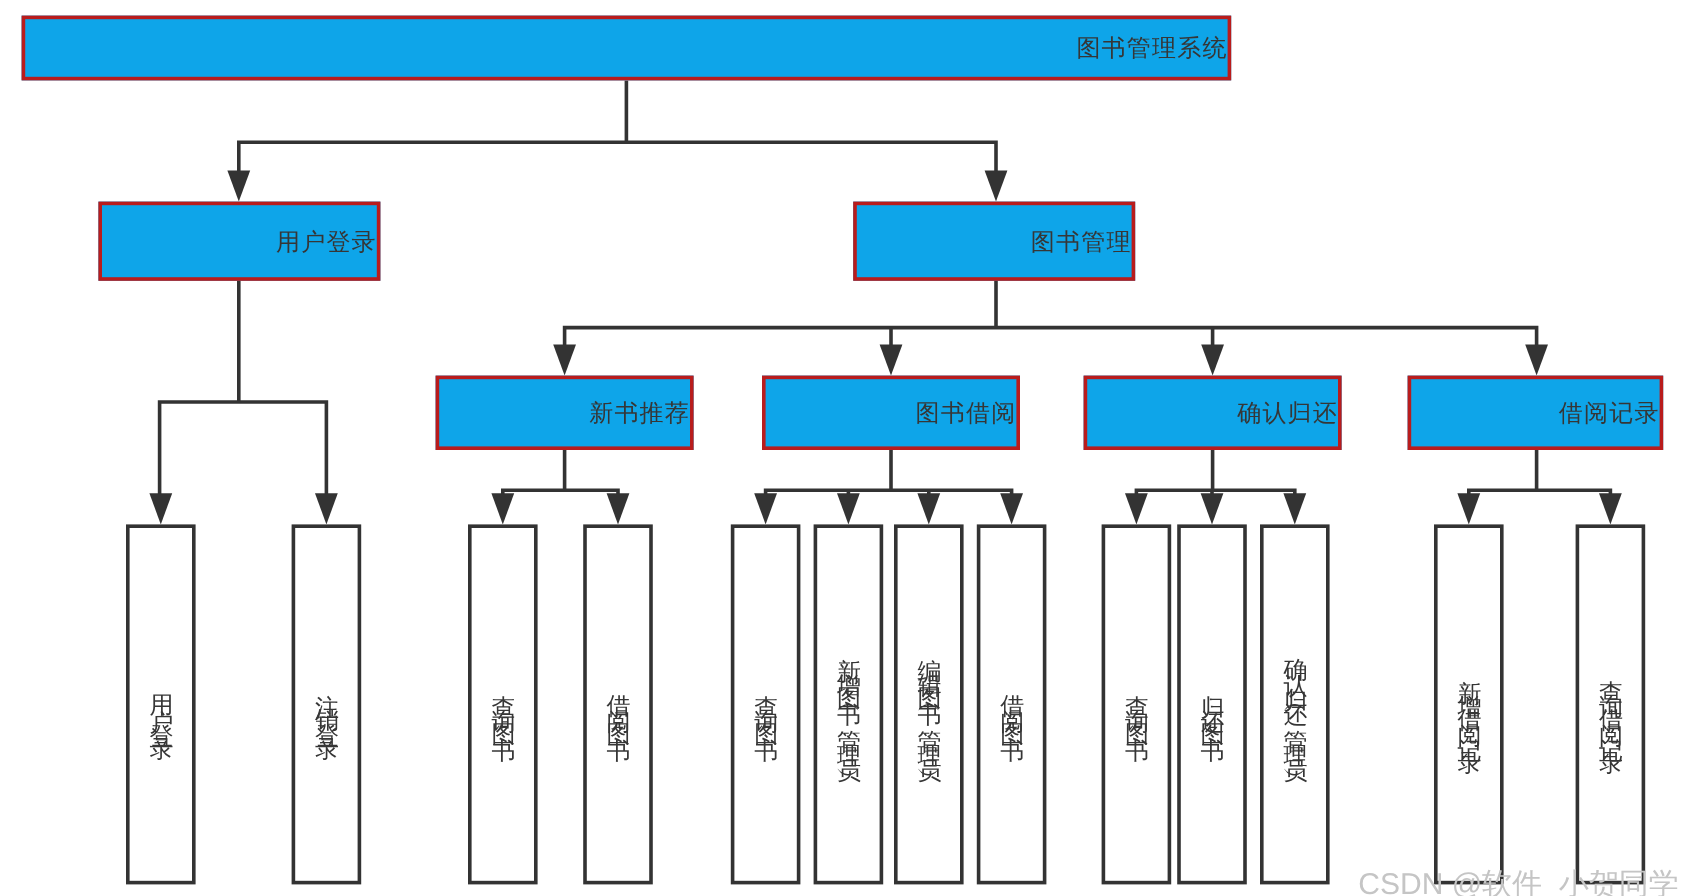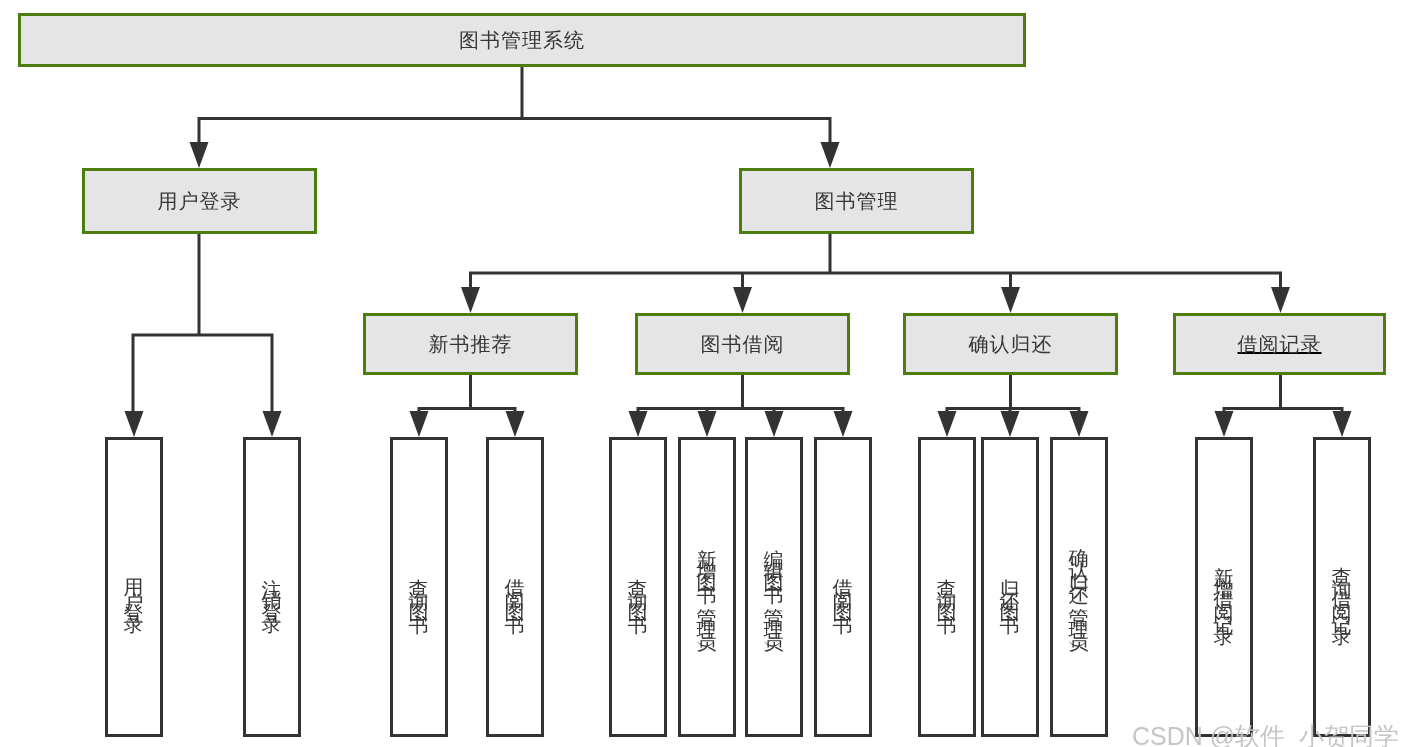--- a/index.html
+++ b/index.html
@@ -17,25 +17,25 @@
   }
   svg.connectors {
     position: absolute;
     left: 0; top: 0;
     width: 1405px; height: 747px;
     z-index: 1;
   }
   .box {
     position: absolute;
     box-sizing: border-box;
-    border: 3px solid #4d7c0f;
-    background: #e5e5e5;
+    border: 3px solid #b91c1c;
+    background: #0ea5e9;
     display: flex;
     align-items: center;
-    justify-content: center;
+    justify-content: flex-end;
     z-index: 2;
   }
   .box .lbl {
     font-size: 20px;
     color: #363636;
     letter-spacing: 1px;
     white-space: nowrap;
   }
   .vbox {
     position: absolute;
@@ -113,34 +113,34 @@
     </g>
   </svg>
 
   <div class="box" style="left:18px; top:13px; width:1008px; height:54px;">
     <span class="lbl">图书管理系统</span>
   </div>
 
   <div class="box" style="left:82px; top:168px; width:235px; height:66px;">
     <span class="lbl">用户登录</span>
   </div>
-  <div class="box" style="left:711px; top:168px; width:235px; height:66px;margin-left:28px;">
+  <div class="box" style="left:711px; top:168px; width:235px; height:66px;">
     <span class="lbl">图书管理</span>
   </div>
 
   <div class="box" style="left:363px; top:313px; width:215px; height:62px;">
     <span class="lbl">新书推荐</span>
   </div>
   <div class="box" style="left:635px; top:313px; width:215px; height:62px;">
     <span class="lbl">图书借阅</span>
   </div>
   <div class="box" style="left:903px; top:313px; width:215px; height:62px;">
     <span class="lbl">确认归还</span>
   </div>
-  <div class="box" style="left:1173px; top:313px; width:213px; height:62px;text-decoration:underline;">
+  <div class="box" style="left:1173px; top:313px; width:213px; height:62px;">
     <span class="lbl">借阅记录</span>
   </div>
 
   <div class="vbox" style="left:105px;">
     <span class="vlbl">用户登录</span>
   </div>
   <div class="vbox" style="left:243px;">
     <span class="vlbl">注销登录</span>
   </div>
 

